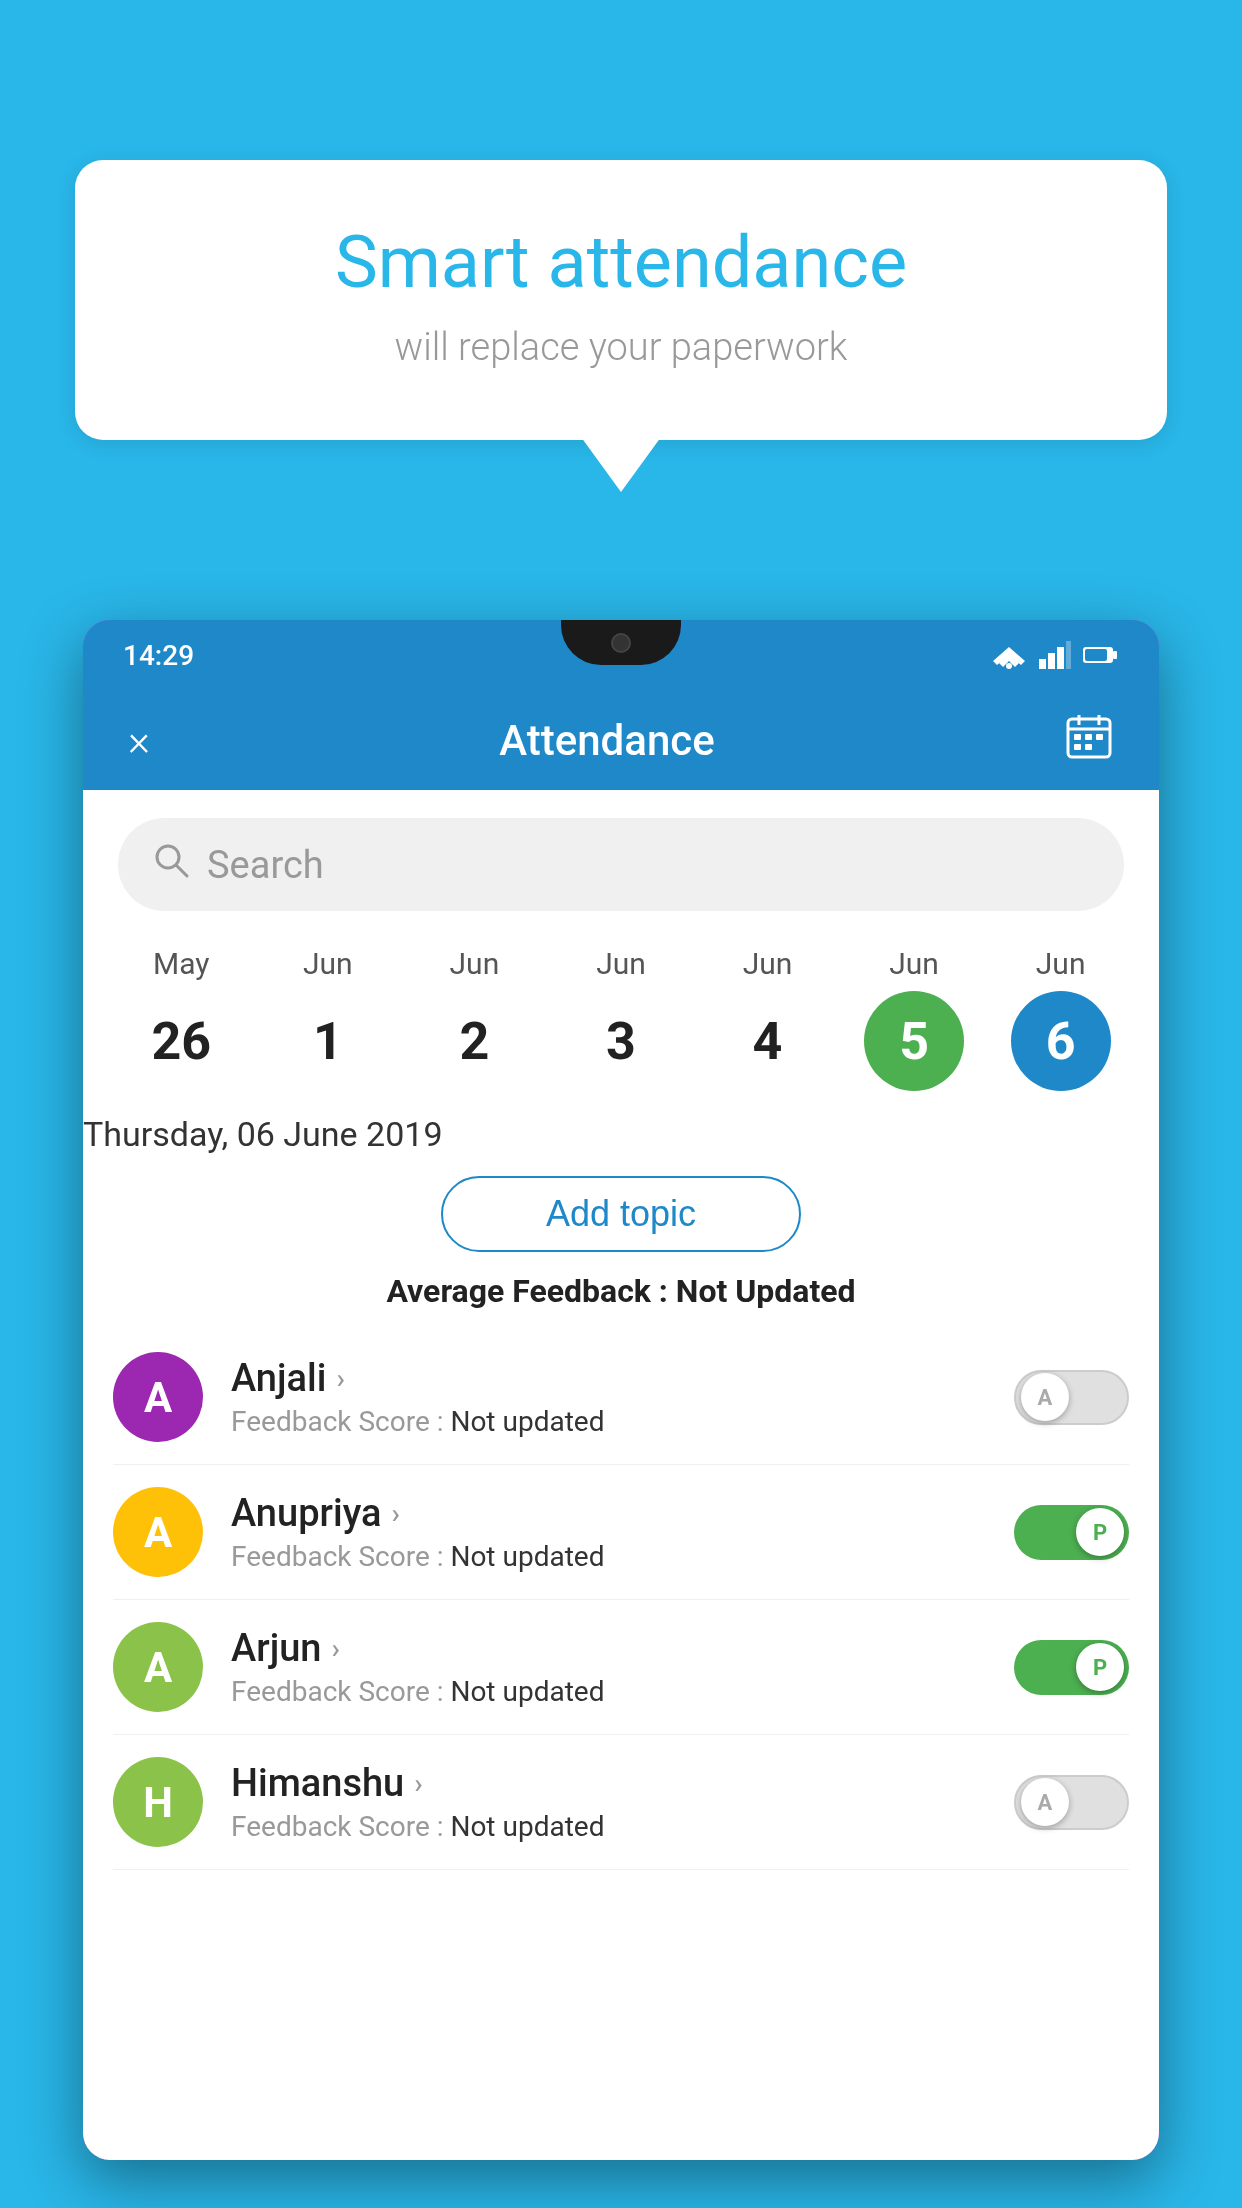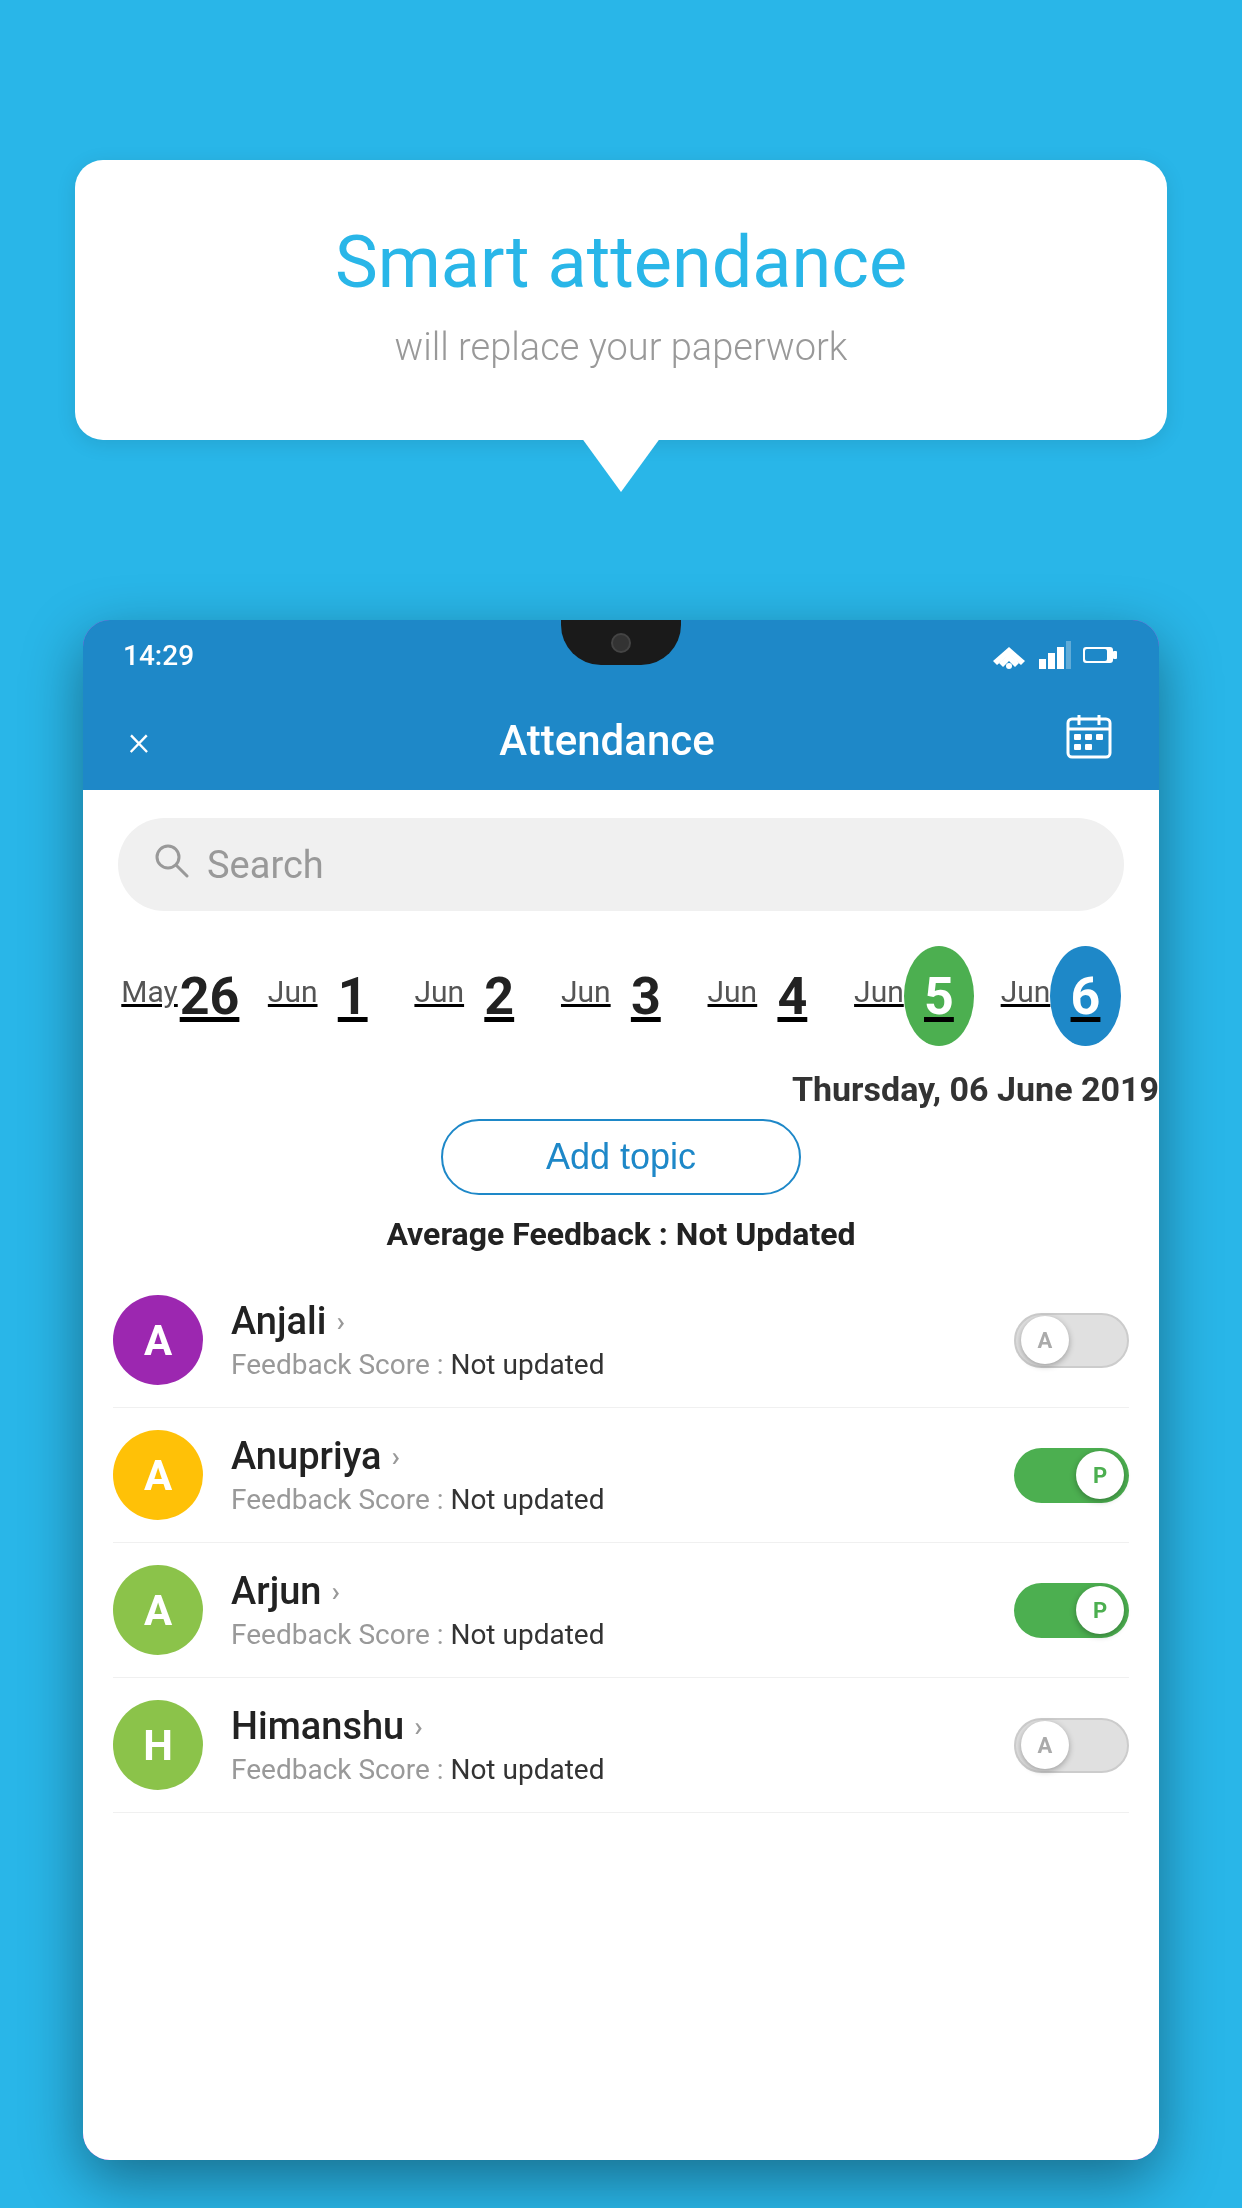--- a/index.html
+++ b/index.html
@@ -160,24 +160,23 @@
     }
 
     
     .calendar-row {
       display: flex;
       justify-content: space-around;
       padding: 15px 25px 5px;
     }
     .cal-col {
       display: flex;
-      flex-direction: row;
+      flex-direction: column;
       align-items: center;
       width: 120px;
-      text-decoration: underline;
     }
     .cal-month {
       font-size: 30px;
       color: #555;
       font-weight: 400;
       margin-bottom: 10px;
     }
     .cal-day {
       font-size: 52px;
       font-weight: 700;
@@ -193,25 +192,25 @@
       background: #4caf50;
       color: white;
     }
     .cal-day.selected {
       background: #1e88c8;
       color: white;
     }
 
     
     .date-label {
-      text-align: right;
+      text-align: left;
       font-size: 34px;
       color: #333;
-      margin: 18px 0 10px;
-      font-weight: 700;
+      margin: 18px 0 22px;
+      font-weight: 400;
     }
 
     
     .add-topic-btn {
       display: block;
       margin: 0 auto 20px;
       border: 2px solid #1e88c8;
       background: white;
       border-radius: 50px;
       padding: 15px 55px;

